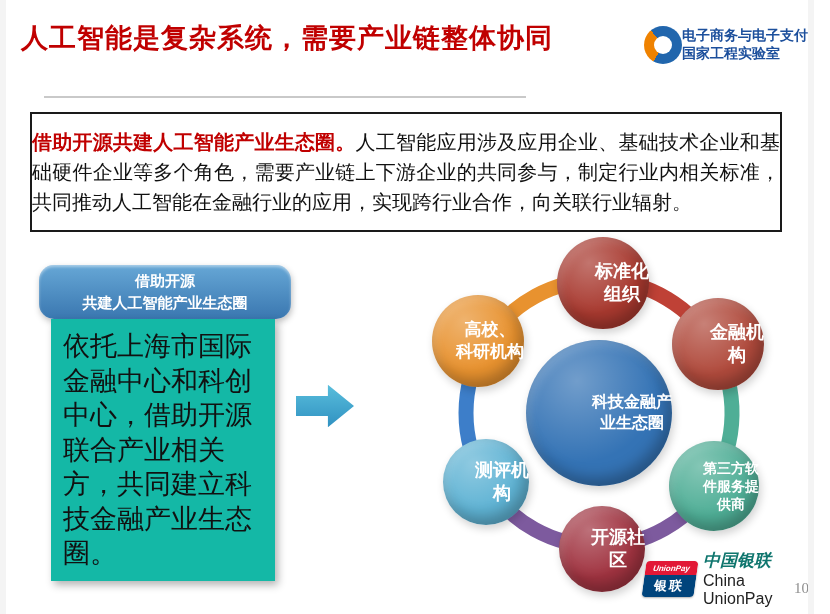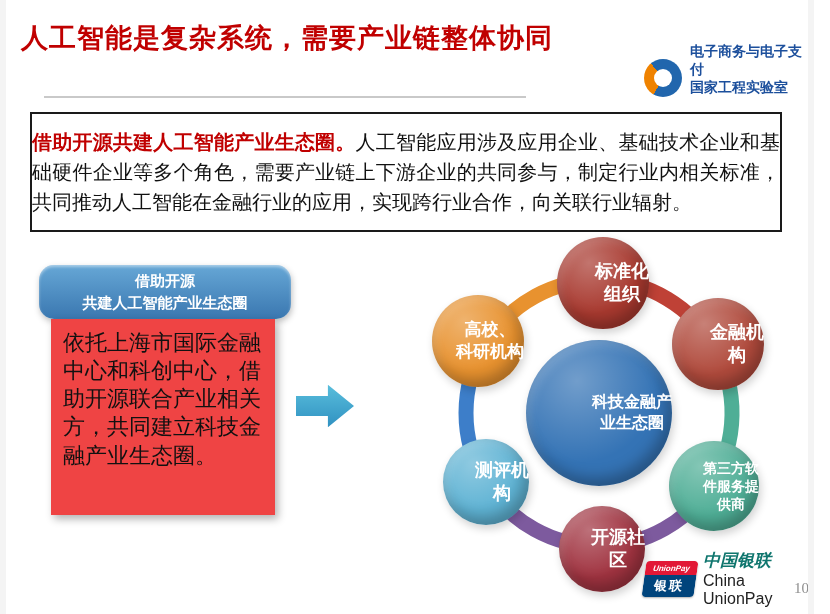--- a/index.html
+++ b/index.html
@@ -5,39 +5,39 @@
   html,body{margin:0;padding:0;background:#fff;}
   body{font-family:"Liberation Sans","DejaVu Sans",sans-serif;}
   .stage{position:relative;width:814px;height:614px;background:#ffffff;overflow:hidden;
          border-left:6px solid #f4f4f4;border-right:6px solid #f4f4f4;box-sizing:border-box;}
 
   
   .title{position:absolute;left:15px;top:20px;font-size:27px;font-weight:bold;color:#c00000;letter-spacing:1px;}
   .title-rule{position:absolute;left:38px;top:96px;width:482px;height:2px;background:#c9c9c9;}
 
   
-  .lab-logo{position:absolute;left:638px;top:42px;display:flex;align-items:flex-end;gap:8px;}
+  .lab-logo{position:absolute;left:638px;top:26px;display:flex;align-items:flex-start;}
   .lab-icon{width:38px;height:38px;border-radius:50%;position:relative;flex:0 0 auto;
             background:conic-gradient(from 210deg,#ef8200 0 110deg,#2166ad 110deg 360deg);}
   .lab-icon::after{content:"";position:absolute;inset:10px;background:#fff;border-radius:50%;}
   .lab-text{color:#1c4f9c;font-weight:bold;font-size:14px;line-height:1.3;}
 
   
   .intro-box{position:absolute;left:24px;top:112px;width:748px;border:2px solid #1a1a1a;
              padding:13px 0;font-size:20px;line-height:1.5;color:#111;text-align:justify;background:#fff;}
   .intro-lead{color:#c00000;font-weight:bold;}
 
   
   .panel-header{position:absolute;left:33px;top:265px;width:252px;height:54px;border-radius:15px;
                 background:linear-gradient(180deg,#66a7d6 0%,#3a77b0 100%);
                 color:#fff;font-weight:bold;text-align:center;font-size:15px;line-height:1.45;
                 display:flex;flex-direction:column;justify-content:center;
                 box-shadow:inset 0 2px 3px rgba(255,255,255,.45),1px 3px 6px rgba(0,0,0,.25);}
-  .panel-body{position:absolute;left:45px;top:319px;width:200px;min-height:176px;background:#ef4444;
-              padding:10px 12px;font-size:22px;line-height:1.28;color:#111;
+  .panel-body{position:absolute;left:45px;top:319px;width:200px;min-height:176px;background:#14b8a6;
+              padding:10px 12px;font-size:27px;line-height:1.28;color:#111;
               box-shadow:3px 4px 8px rgba(0,0,0,.3);}
 
   
   .arrow{position:absolute;left:290px;top:383px;width:58px;height:46px;
          background:linear-gradient(180deg,#5bc0dd,#2e8fc0);
          clip-path:polygon(0% 28%,55% 28%,55% 4%,100% 50%,55% 96%,55% 72%,0% 72%);}
 
   
   .ring{position:absolute;left:0;top:0;width:830px;height:614px;pointer-events:none;}
   .bubble{position:absolute;border-radius:50%;display:flex;align-items:center;justify-content:flex-end;

